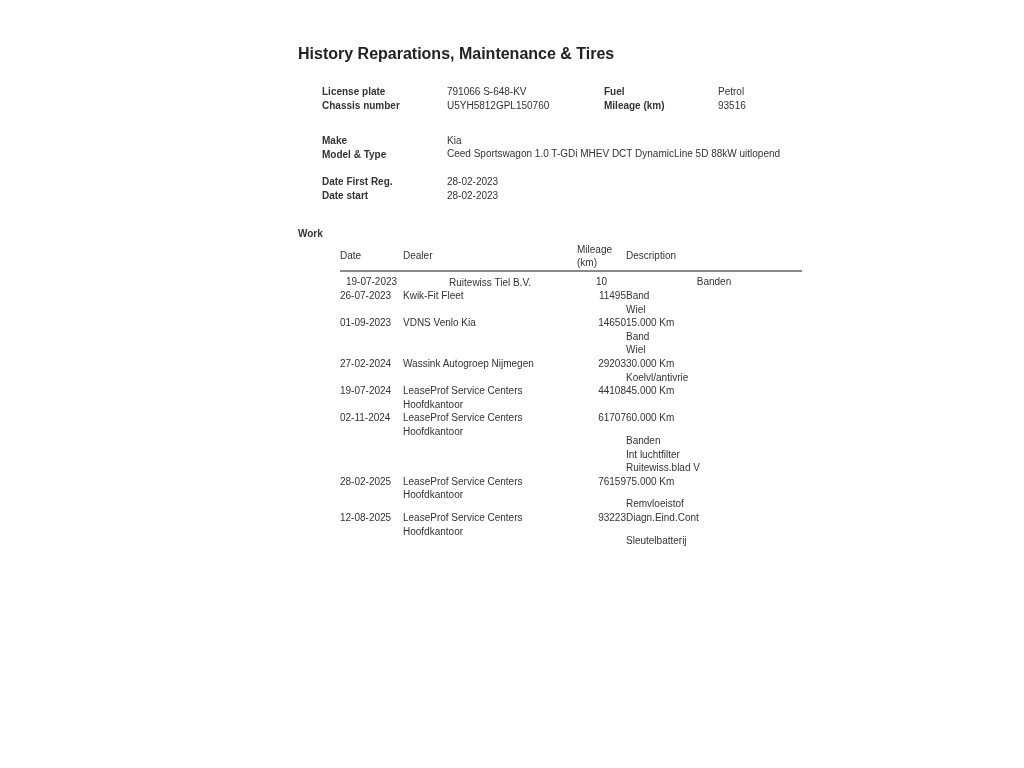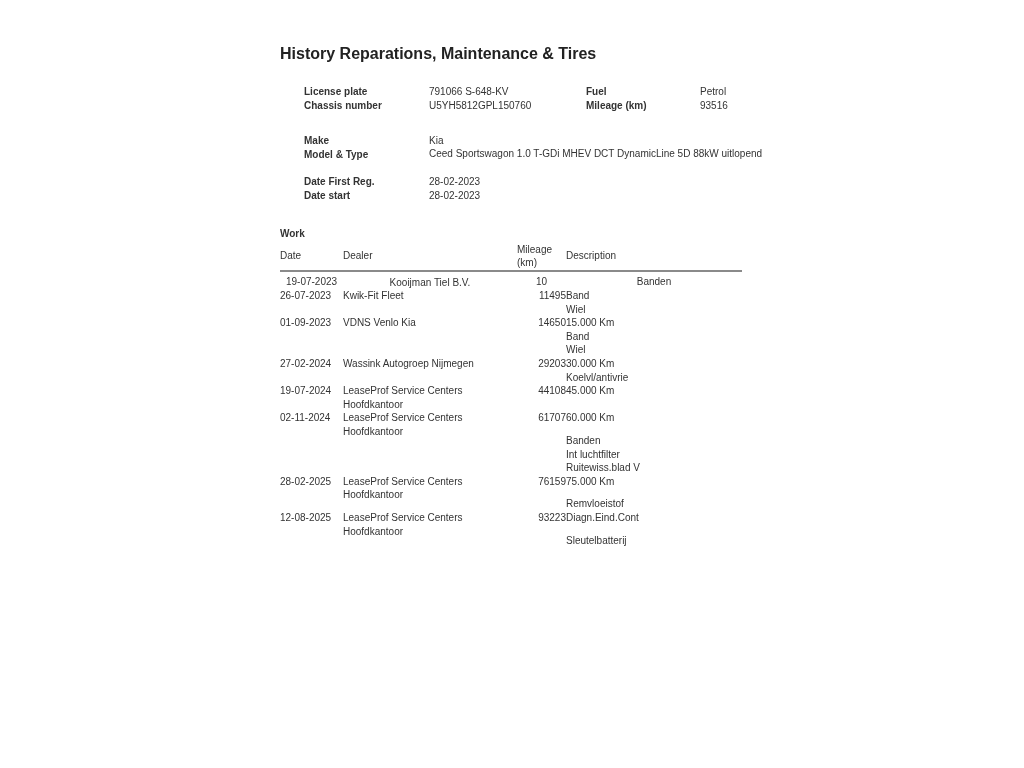--- a/index.html
+++ b/index.html
@@ -13,21 +13,21 @@
     padding:0;
     width:1024px;
     height:768px;
     background:var(--background);
     font-family:"Liberation Sans","DejaVu Sans",sans-serif;
     color:var(--text-color);
     overflow:hidden;
   }
   .page{
     position:absolute;
-    left:280px;
+    left:298px;
     top:44px;
     width:462px;
     font-size:10px;
     line-height:13.5px;
   }
   .title{
     font-size:16px;
     line-height:19px;
     font-weight:700;
     color:var(--title-color);
@@ -42,20 +42,21 @@
   .w-label2{width:90px;}
   .model-val{white-space:pre-line;line-height:11.5px;width:350px;}
   .block-make{margin-top:22px;}
   .block-dates{margin-top:14px;}
   .work-heading{margin-top:25px;font-weight:700;line-height:13.5px;}
   table.work{
     border-collapse:collapse;
     table-layout:fixed;
     width:462px;
     margin-top:1px;
+    margin-left:42px;
   }
   table.work th{
     font-weight:400;
     text-align:left;
     padding:1px 0 0 0;
     line-height:13.5px;
     border-bottom:2px solid var(--rule-color);
   }
   th.c-date{width:63px;}
   th.c-dealer{width:174px;}
@@ -116,21 +117,21 @@
       <tr>
         <th class="c-date">Date</th>
         <th class="c-dealer">Dealer</th>
         <th class="c-mileage">Mileage (km)</th>
         <th class="c-desc">Description</th>
       </tr>
     </thead>
     <tbody id="work-body">
         <tr>
           <td class="c-date">19-07-2023</td>
-          <td class="c-dealer">Kooijman Tiel B.V.</td>
+          <td class="c-dealer">Ruitewiss Tiel B.V.</td>
           <td class="c-mileage">10</td>
           <td class="c-desc">
             <div class="desc-line">Banden</div>
           </td>
         </tr>
         <tr>
           <td class="c-date">26-07-2023</td>
           <td class="c-dealer">Kwik-Fit Fleet</td>
           <td class="c-mileage">11495</td>
           <td class="c-desc">

